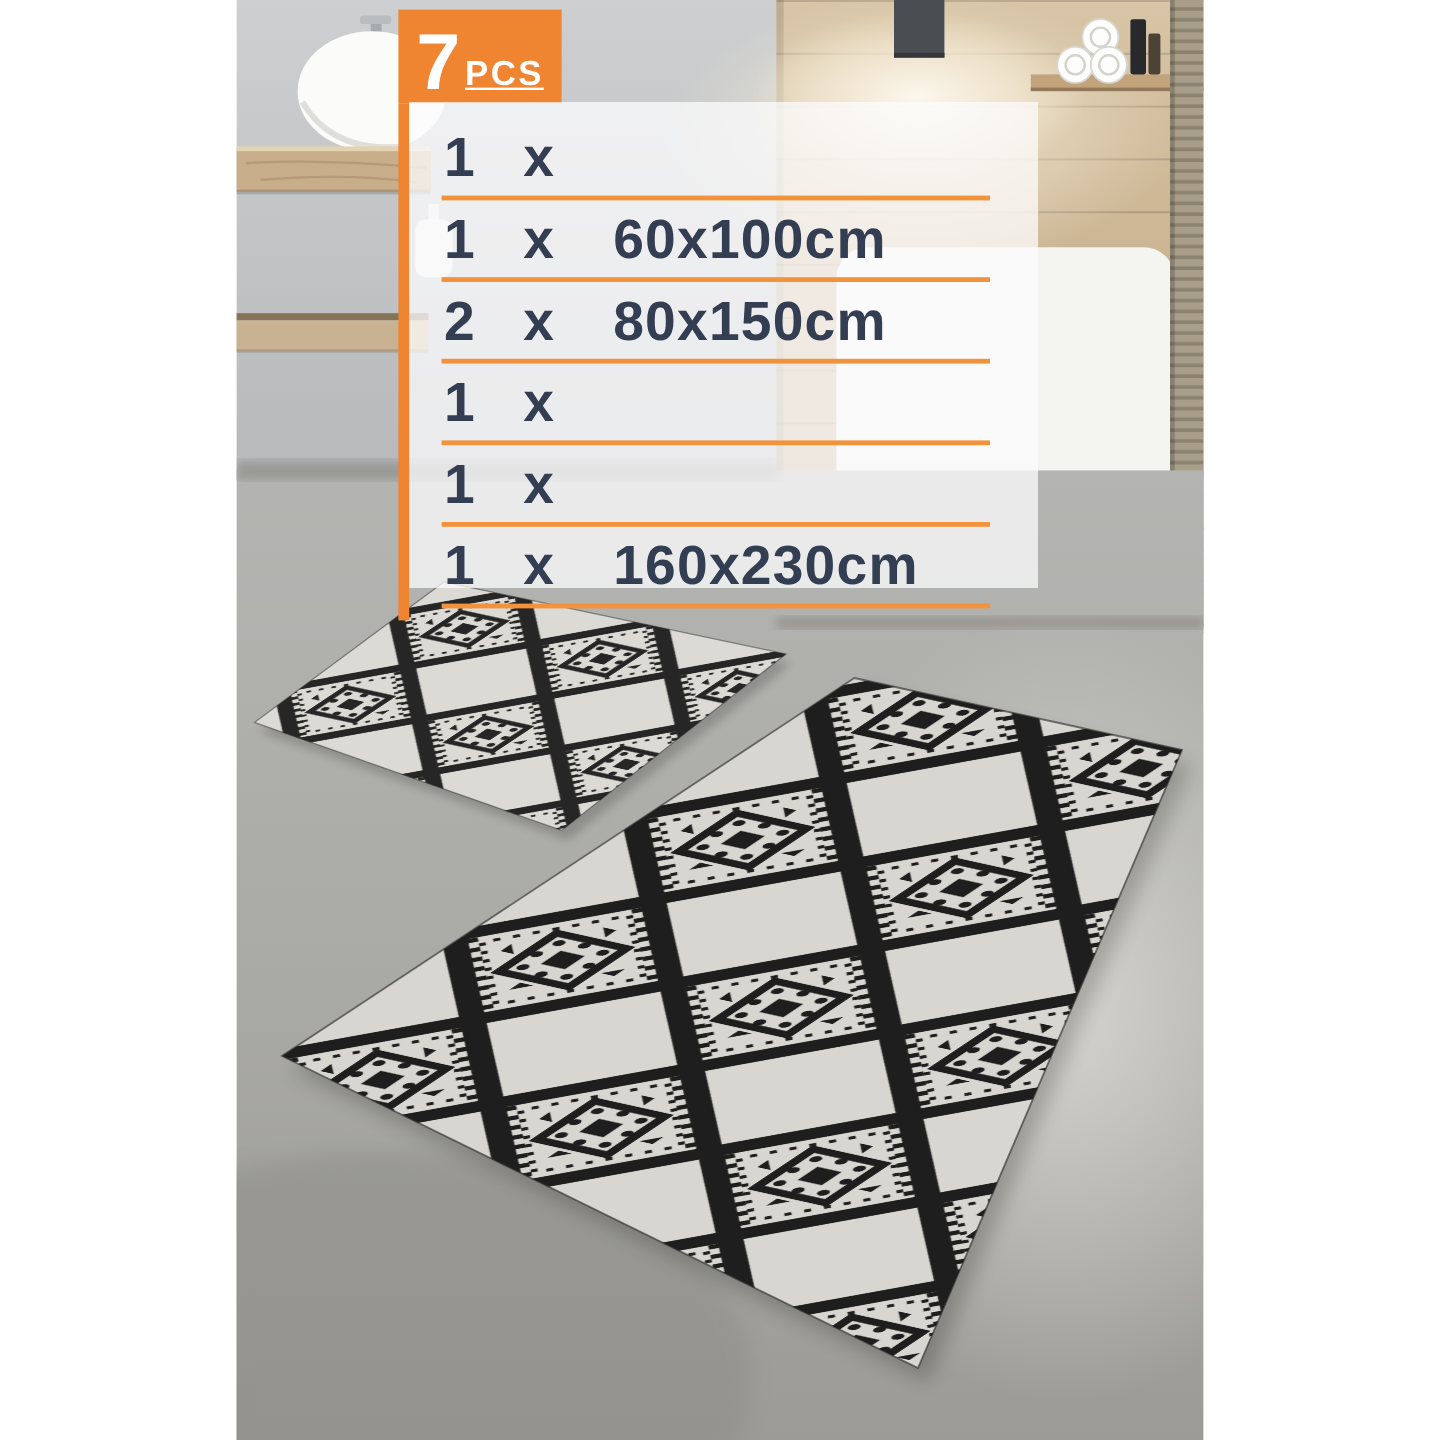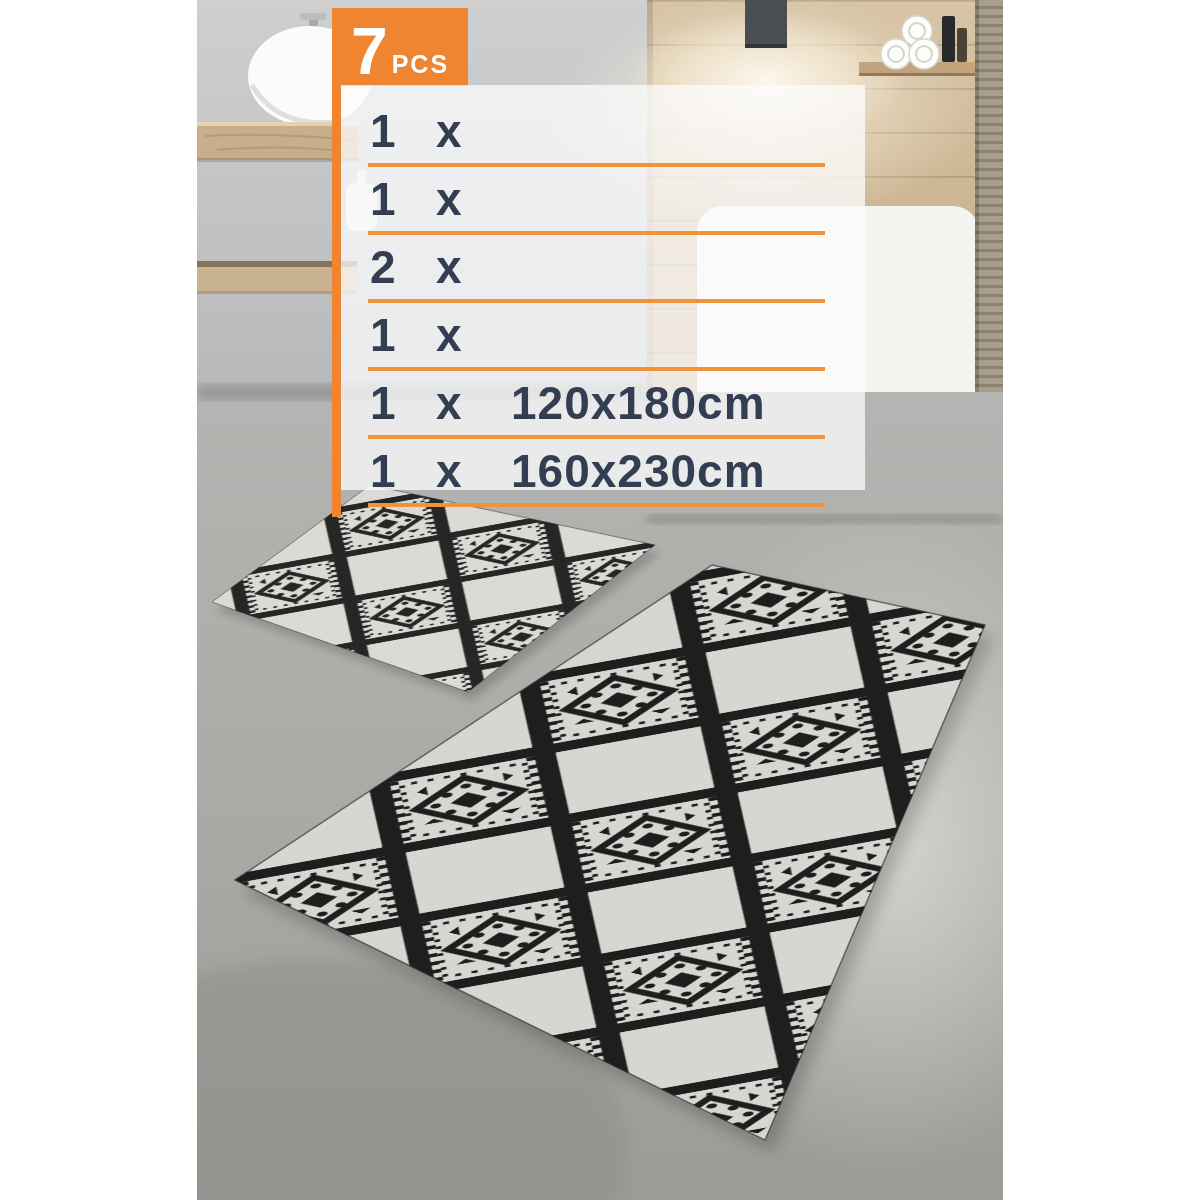--- a/index.html
+++ b/index.html
@@ -11,21 +11,21 @@
   .photo svg{display:block;}
 
   
   .badge{
     position:absolute;left:332px;top:8px;width:136px;height:78px;
     background:var(--accent,#EF8431);
     display:flex;align-items:flex-end;justify-content:center;
     padding-bottom:7px;box-sizing:border-box;color:#ffffff;
   }
   .badge .count{font-size:66px;font-weight:800;line-height:.85;}
-  .badge .unit{font-size:25px;font-weight:800;letter-spacing:2px;margin-left:4px;line-height:1;margin-bottom:2px;}
+  .badge .unit{font-size:29px;font-weight:800;letter-spacing:2px;margin-left:4px;line-height:1;margin-bottom:2px;text-decoration:underline;}
 
   
   .side-bar{
     position:absolute;left:332px;top:86px;width:9px;height:431px;
     background:var(--accent,#EF8431);
   }
 
   
   .panel{
     position:absolute;left:341px;top:85px;width:524px;height:405px;
@@ -231,32 +231,33 @@
 <div class="side-bar"></div>
 
 <div class="panel">
   <div class="size-row">
     <span class="qty">1</span>
     <span class="times">x</span>
   </div>
   <div class="size-row">
     <span class="qty">1</span>
     <span class="times">x</span>
+    <span class="size">60x100cm</span>
   </div>
   <div class="size-row">
     <span class="qty">2</span>
     <span class="times">x</span>
-  </div>
-  <div class="size-row">
-    <span class="qty">1</span>
-    <span class="times">x</span>
-  </div>
-  <div class="size-row">
-    <span class="qty">1</span>
-    <span class="times">x</span>
-    <span class="size">120x180cm</span>
+    <span class="size">80x150cm</span>
+  </div>
+  <div class="size-row">
+    <span class="qty">1</span>
+    <span class="times">x</span>
+  </div>
+  <div class="size-row">
+    <span class="qty">1</span>
+    <span class="times">x</span>
   </div>
   <div class="size-row">
     <span class="qty">1</span>
     <span class="times">x</span>
     <span class="size">160x230cm</span>
   </div>
 </div>
 
 </body></html>

